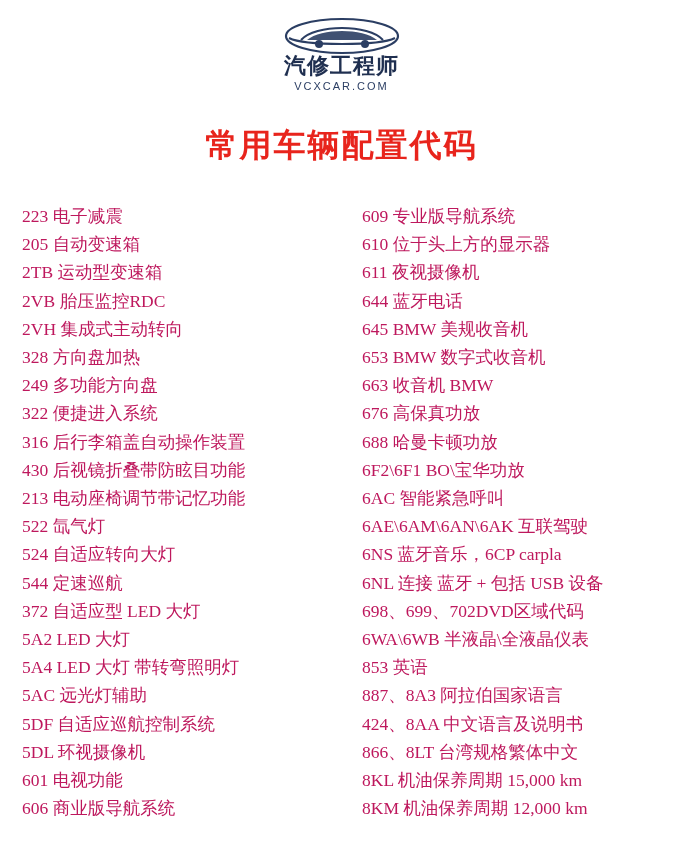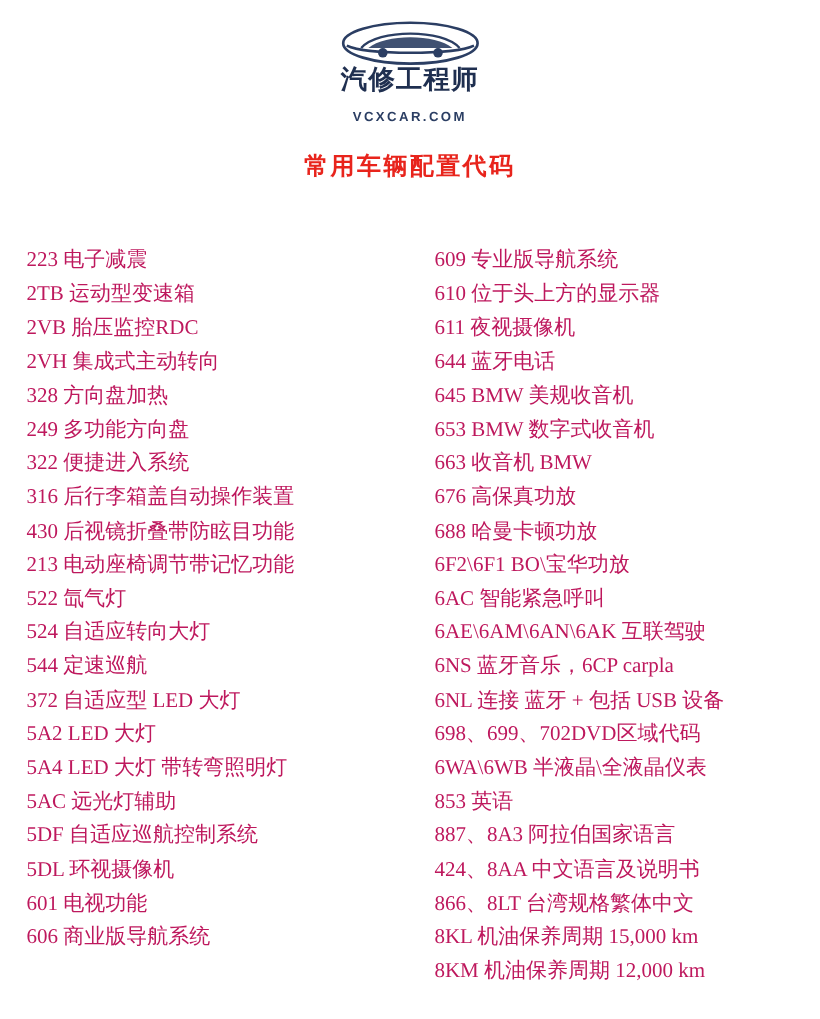--- a/index.html
+++ b/index.html
@@ -35,32 +35,32 @@
     font-weight: bold;
     color: #1f2f50;
     letter-spacing: 1px;
     line-height: 1.1;
     margin-top: -4px;
     text-align: center;
   }
   .logo-sub {
     font-family: "Liberation Sans", "DejaVu Sans", sans-serif;
     font-size: 11px;
-    font-weight: bold;
+    font-weight: normal;
     color: #2b3e63;
     letter-spacing: 2px;
-    margin-top: 14px;
+    margin-top: 2px;
   }
   .doc-title {
     text-align: center;
     color: #e8241c;
-    font-size: 20px;
+    font-size: 32px;
     font-weight: bold;
     letter-spacing: 2px;
-    margin-top: 21px;
+    margin-top: 32px;
     font-family: "Liberation Serif", "DejaVu Serif", serif;
   }
   .columns {
     position: absolute;
     top: 202px;
     left: 0;
     width: 683px;
     display: flex;
     flex-direction: row;
   }
@@ -99,20 +99,21 @@
     <div class="logo-text">汽修工程师</div>
     <div class="logo-sub">VCXCAR.COM</div>
   </div>
 
   <div class="doc-title">常用车辆配置代码</div>
 
   <div class="columns">
 
     <div class="col col-left">
       <div class="entry">223 电子减震</div>
+      <div class="entry">205 自动变速箱</div>
       <div class="entry">2TB 运动型变速箱</div>
       <div class="entry">2VB 胎压监控RDC</div>
       <div class="entry">2VH 集成式主动转向</div>
       <div class="entry">328 方向盘加热</div>
       <div class="entry">249 多功能方向盘</div>
       <div class="entry">322 便捷进入系统</div>
       <div class="entry">316 后行李箱盖自动操作装置</div>
       <div class="entry">430 后视镜折叠带防眩目功能</div>
       <div class="entry">213 电动座椅调节带记忆功能</div>
       <div class="entry">522 氙气灯</div>

